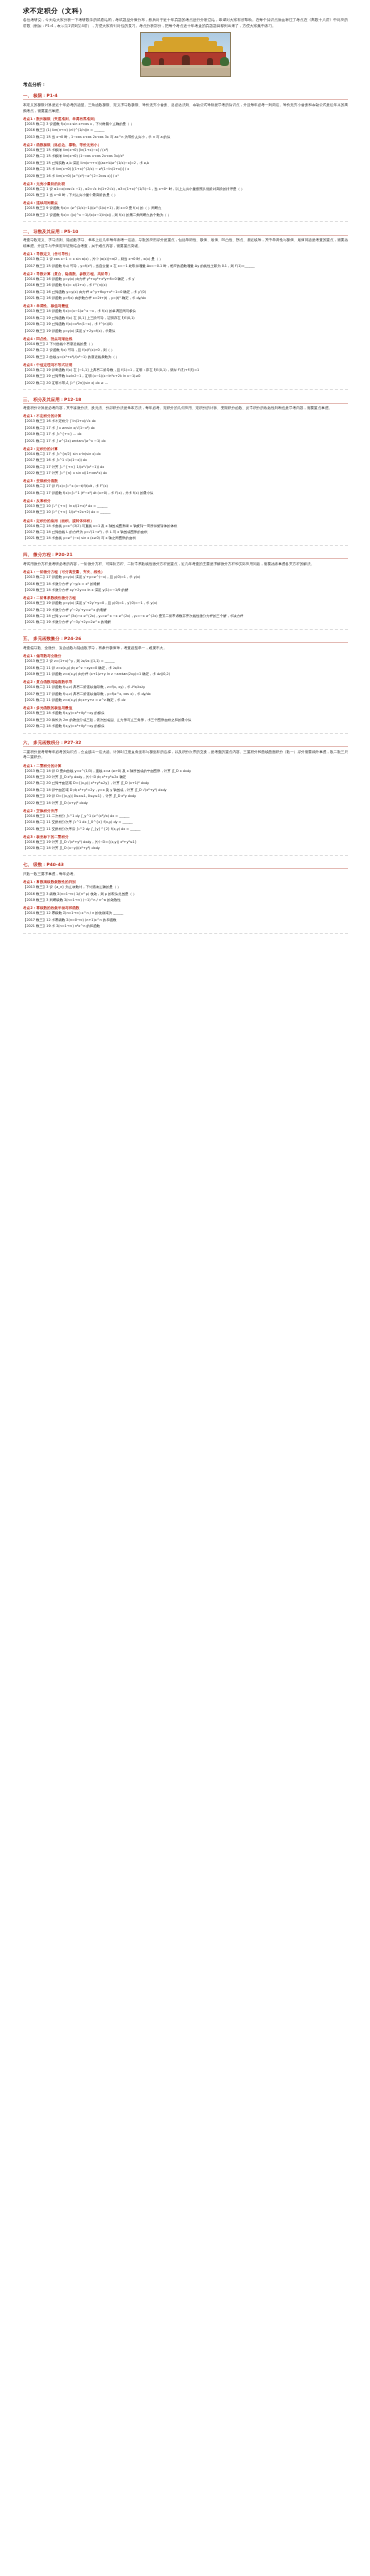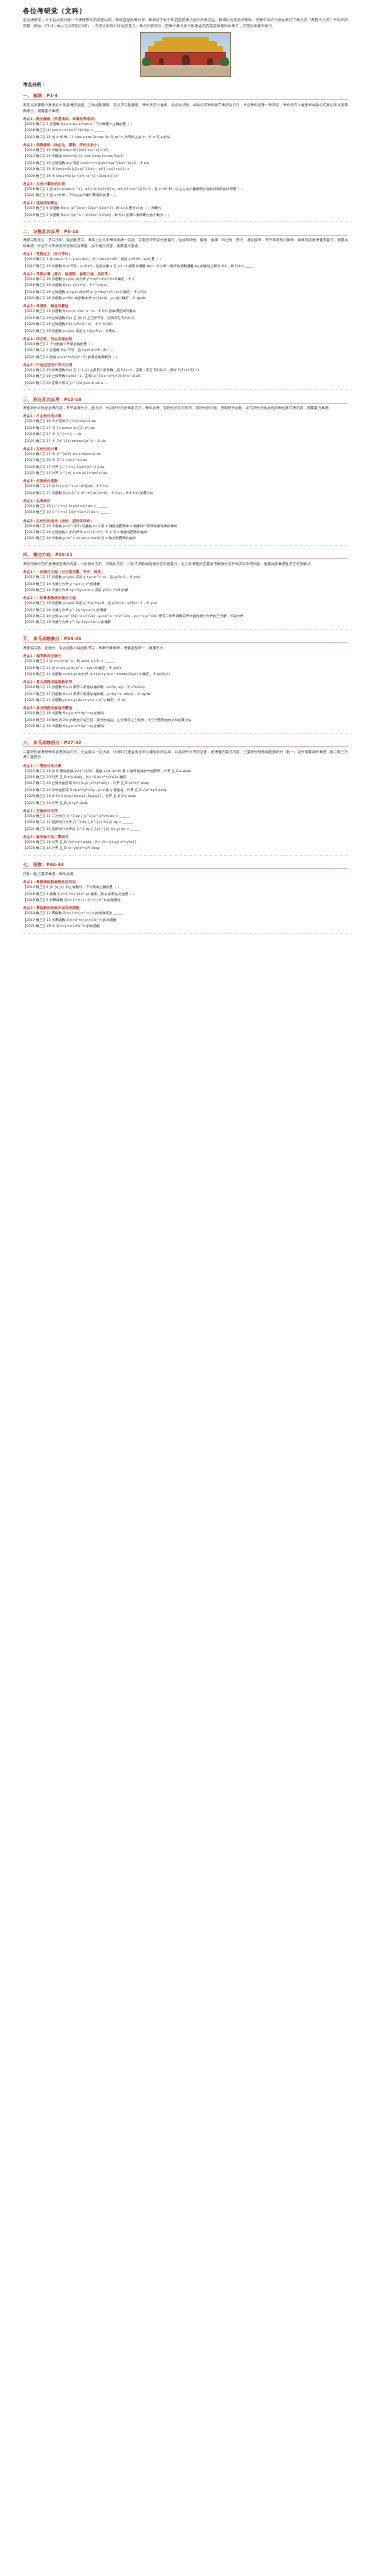--- a/index.html
+++ b/index.html
@@ -78,21 +78,21 @@
   .item {
     font-size:3.4px; color:#222; line-height:1.65; margin:0.8px 0; text-align:left;
   }
   hr.thin { border:0; border-top:0.5px dashed #ddd; margin:3.1px 0; }
 </style>
 </head>
 <body>
 
 <div class="page">
 
-  <div class="doc-title">各位考研党（文科）</div>
+  <div class="doc-title">求不定积分（文科）</div>
   <div class="doc-intro">各位考研党，今天给大家分析一下考研数学的试卷结构，考试题型分值分布，然后对于近十年真题的考点进行分析总结，希望对大家有所帮助。在每个知识点后面标注了考点在《高数十八讲》中对应的讲数（例如：P1-4，表示第1讲到第4讲），方便大家有针对性的复习。考点分析部分，把每个考点近十年考查的真题题目都列出来了，方便大家集中练习。</div>
 
   <div class="banner-wrap">
     <div class="banner">
       <div class="sky"></div>
       <div class="ground"></div>
       <div class="roof3"></div>
       <div class="roof2"></div>
       <div class="roof1"></div>
       <div class="redband"></div>

